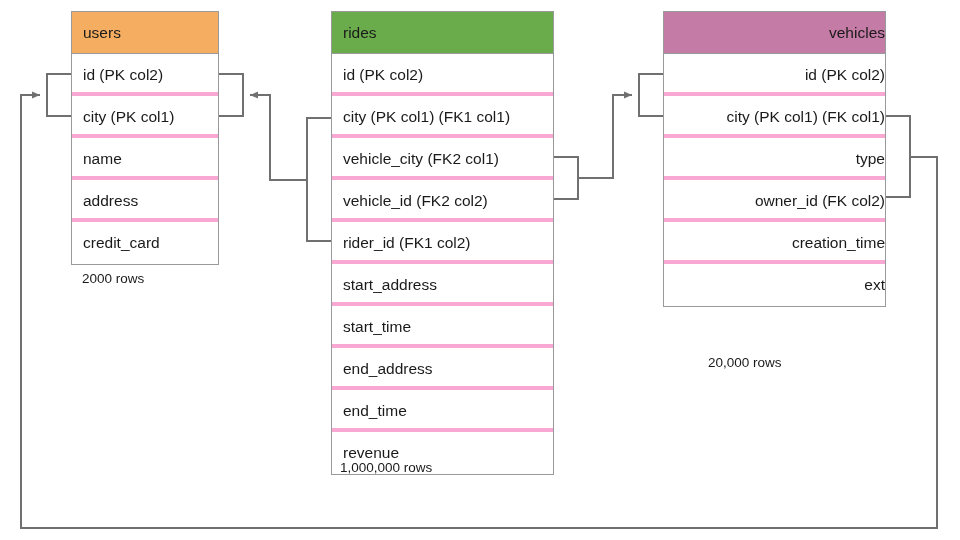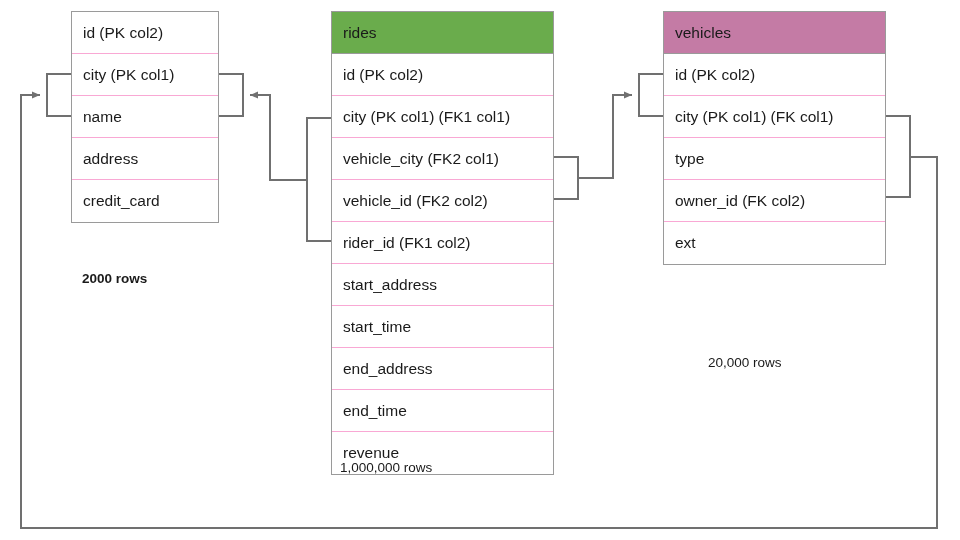--- a/index.html
+++ b/index.html
@@ -43,21 +43,21 @@
     white-space: nowrap;
     overflow: hidden;
   }
   .tbl-row {
     box-sizing: border-box;
     height: 42px;
     line-height: 42px;
     padding: 0 0 0 11px;
     font-size: 15.5px;
     color: #1a1a1a;
-    border-bottom: 1px solid #f9a8d4;
+    border-bottom: 4px solid #f9a8d4;
     background: #ffffff;
     white-space: nowrap;
     overflow: hidden;
   }
   .tbl-row.last {
     border-bottom: none;
   }
   .row-count {
     position: absolute;
     font-size: 13.5px;
@@ -90,46 +90,48 @@
     <path d="M663,74 L639,74 L639,116 L663,116" fill="none" stroke="#707070" stroke-width="2"></path>
 
     <path d="M578,178 L613,178 L613,95 L632,95" fill="none" stroke="#707070" stroke-width="2" marker-end="url(#arrow)"></path>
 
     <path d="M886,116 L910,116 L910,197 L886,197" fill="none" stroke="#707070" stroke-width="2"></path>
 
     <path d="M910,157 L937,157 L937,528 L21,528 L21,95 L40,95" fill="none" stroke="#707070" stroke-width="2" marker-end="url(#arrow)"></path>
   </svg>
 
   <div class="table-box" style="left:71px; top:11px; width:148px;">
+    <div class="tbl-header" style="background:#F5AE61;">users</div>
     <div class="tbl-row">id (PK col2)</div>
     <div class="tbl-row">city (PK col1)</div>
     <div class="tbl-row">name</div>
     <div class="tbl-row">address</div>
     <div class="tbl-row last">credit_card</div>
   </div>
-  <div class="row-count" style="left:82px; top:271px;font-weight:bold;">2000 rows</div>
+  <div class="row-count" style="left:82px; top:271px;">2000 rows</div>
 
   <div class="table-box" style="left:331px; top:11px; width:223px;">
     <div class="tbl-header" style="background:#6AAC4C;">rides</div>
     <div class="tbl-row">id (PK col2)</div>
     <div class="tbl-row">city (PK col1) (FK1 col1)</div>
     <div class="tbl-row">vehicle_city (FK2 col1)</div>
     <div class="tbl-row">vehicle_id (FK2 col2)</div>
     <div class="tbl-row">rider_id (FK1 col2)</div>
     <div class="tbl-row">start_address</div>
     <div class="tbl-row">start_time</div>
     <div class="tbl-row">end_address</div>
     <div class="tbl-row">end_time</div>
     <div class="tbl-row last">revenue</div>
   </div>
   <div class="row-count" style="left:340px; top:460px;">1,000,000 rows</div>
 
-  <div class="table-box" style="left:663px; top:11px; width:223px;">
+  <div class="table-box" style="left:663px; top:11px; width:223px;text-align:right;">
     <div class="tbl-header" style="background:#C47BA5;">vehicles</div>
     <div class="tbl-row">id (PK col2)</div>
     <div class="tbl-row">city (PK col1) (FK col1)</div>
     <div class="tbl-row">type</div>
     <div class="tbl-row">owner_id (FK col2)</div>
+    <div class="tbl-row">creation_time</div>
     <div class="tbl-row last">ext</div>
   </div>
   <div class="row-count" style="left:708px; top:355px;">20,000 rows</div>
 
 </div>
 
 </body></html>

